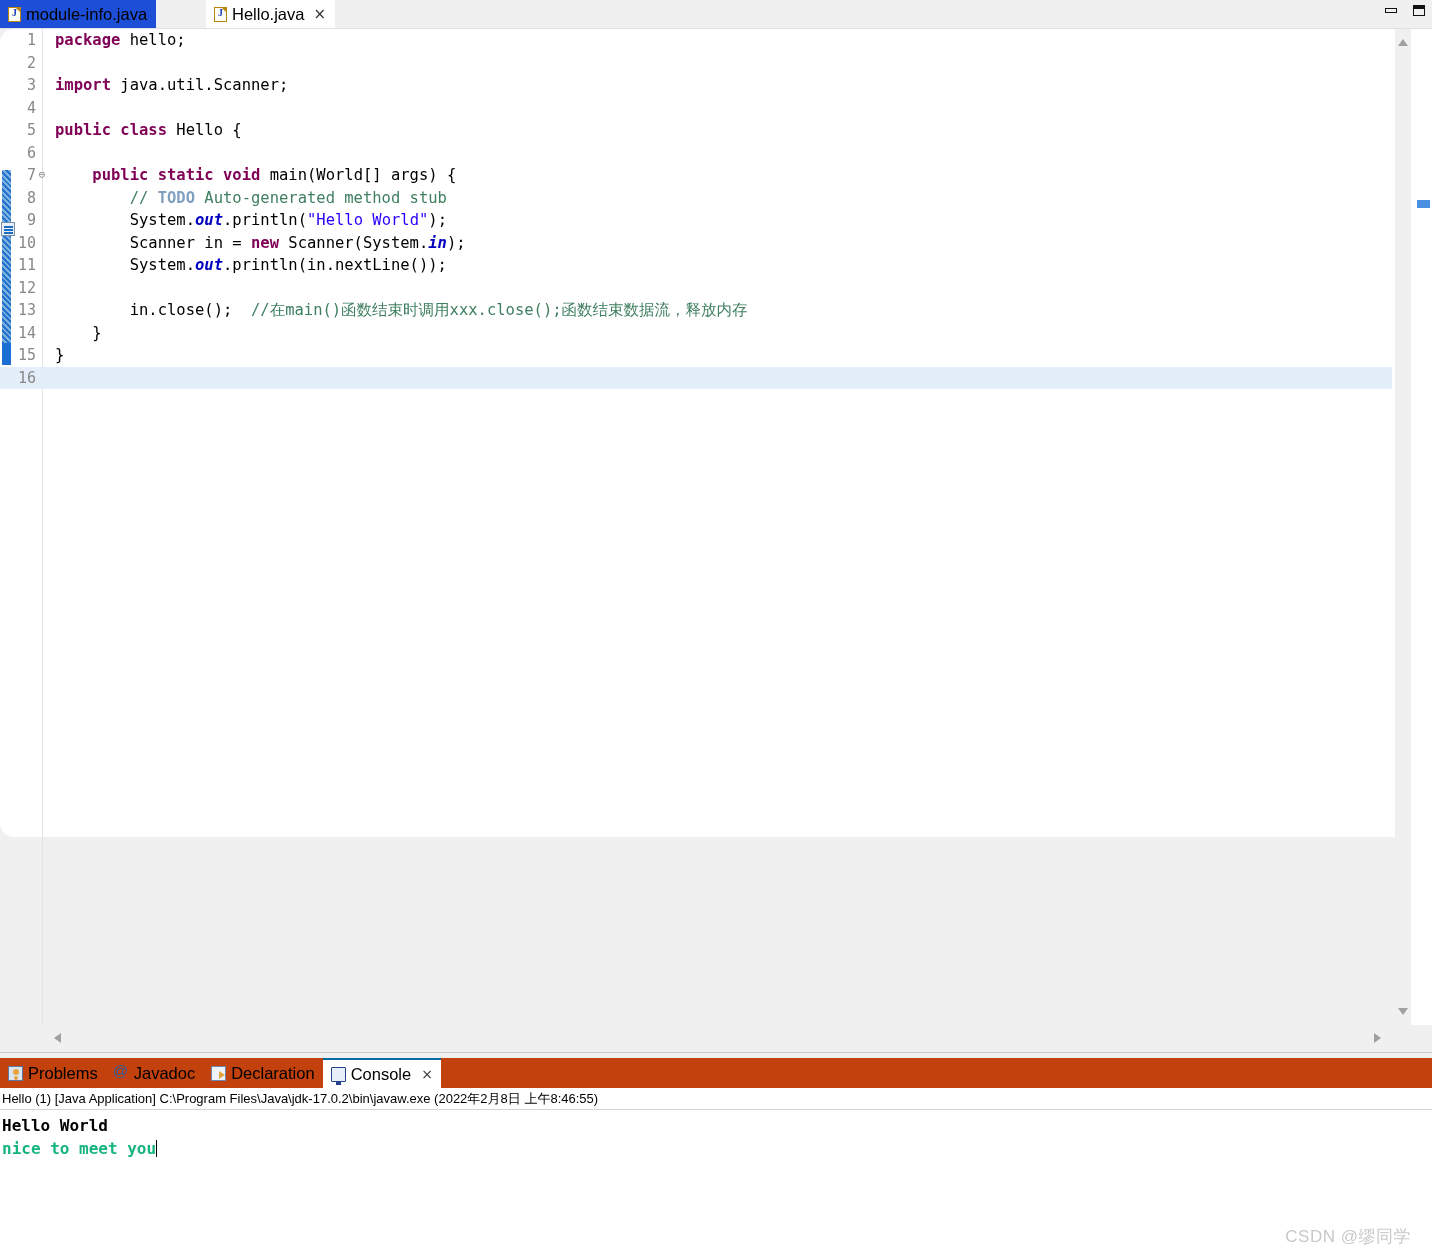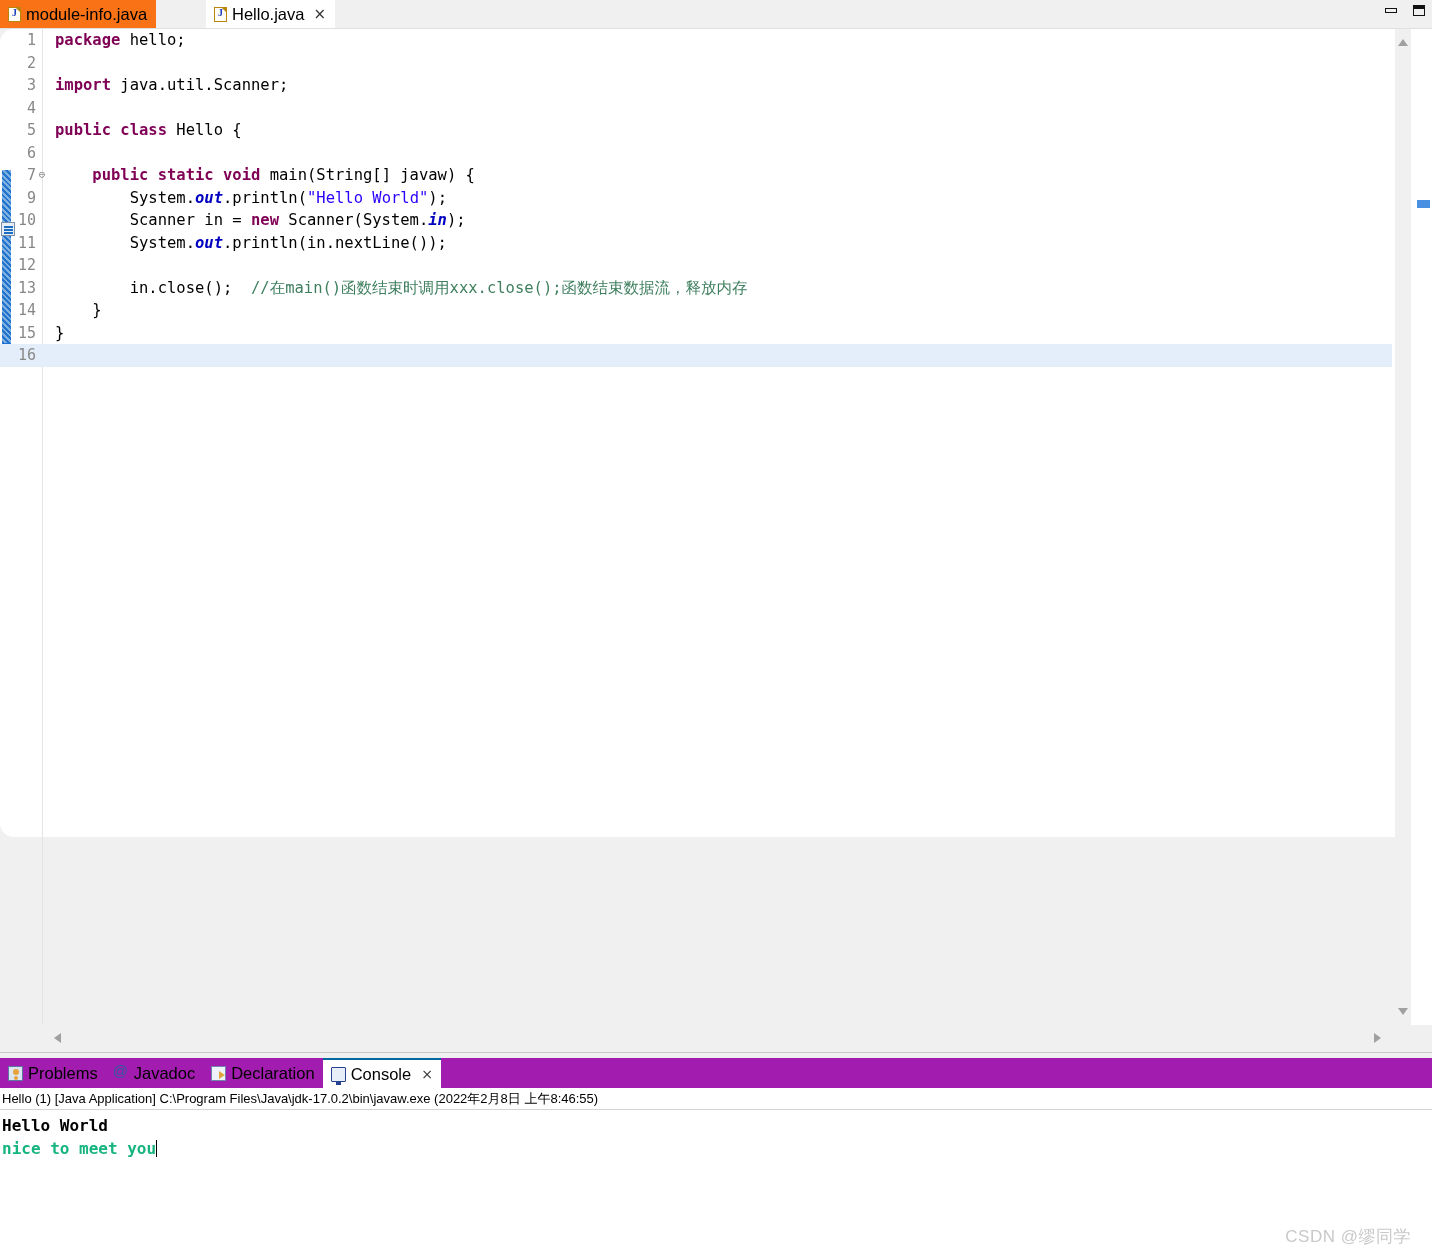--- a/index.html
+++ b/index.html
@@ -17,21 +17,21 @@
     position: absolute; left: 0; top: 0; width: 1432px; height: 29px;
     background: #f0f0f0;
   }
   .tab {
     position: absolute; top: 0; height: 29px;
     display: flex; align-items: center; gap: 5px;
     padding: 0 9px 0 8px;
     font-size: 16.5px; color: #000;
     white-space: nowrap;
   }
-  .tab.inactive { background: #f97316; }
+  .tab.inactive { background: #1d4ed8; }
   .tab.active { background: #ffffff; }
   .tab-close {
     font-size: 15px; color: #333; margin-left: 4px; line-height: 1;
     font-family: "DejaVu Sans", sans-serif;
   }
   .java-icon {
     width: 13px; height: 15px; position: relative; flex: 0 0 auto;
     background: #fdfdf5; border: 1px solid #b8860b;
   }
   .java-icon::after {
@@ -120,21 +120,21 @@
   }
   .hscroll .arrow-l, .hscroll .arrow-r {
     position: absolute; top: 6px; width: 0; height: 0;
     border-top: 5px solid transparent; border-bottom: 5px solid transparent;
   }
   .hscroll .arrow-l { left: 10px; border-right: 7px solid #a0a0a0; }
   .hscroll .arrow-r { right: 10px; border-left: 7px solid #a0a0a0; }
   .hsep { position: absolute; left: 0; top: 1052px; width: 1432px; height: 1px; background: #c8c8c8; }
 
   
-  .bottom { position: absolute; left: 0; top: 1058px; width: 1432px; height: 200px; background: #a21caf; }
+  .bottom { position: absolute; left: 0; top: 1058px; width: 1432px; height: 200px; background: #c2410c; }
   .vtabs { position: absolute; left: 0; top: 0; height: 30px; display: flex; align-items: stretch; }
   .vtab {
     display: flex; align-items: center; gap: 5px; padding: 0 8px;
     font-size: 16.5px; color: #000; white-space: nowrap;
   }
   .vtab.active { background: #ffffff; border-top: 2px solid #0369a1; }
   .vtab .vt-close { margin-left: 5px; font-size: 14px; color: #333; font-family: "DejaVu Sans", sans-serif; }
 
   .ic { width: 15px; height: 15px; position: relative; flex: 0 0 auto; }
   .ic-problems { background: #dce6f2; border: 1px solid #5c78a0; }
@@ -214,21 +214,22 @@
     <div class="change-bar-sel"></div>
     <div class="todo-icon"></div>
     <div class="gutter-sep"></div>
     <div class="code-area" id="code-area">
         <div class="line"><span class="lnum">1</span><span class="fold"></span><span class="ctext"><span class="kw">package</span><span class="plain"> hello;</span></span></div>
         <div class="line"><span class="lnum">2</span><span class="fold"></span><span class="ctext"></span></div>
         <div class="line"><span class="lnum">3</span><span class="fold"></span><span class="ctext"><span class="kw">import</span><span class="plain"> java.util.Scanner;</span></span></div>
         <div class="line"><span class="lnum">4</span><span class="fold"></span><span class="ctext"></span></div>
         <div class="line"><span class="lnum">5</span><span class="fold"></span><span class="ctext"><span class="kw">public class</span><span class="plain"> Hello {</span></span></div>
         <div class="line"><span class="lnum">6</span><span class="fold"></span><span class="ctext"></span></div>
-        <div class="line"><span class="lnum">7</span><span class="fold">⊖</span><span class="ctext"><span class="plain">    </span><span class="kw">public static void</span><span class="plain"> main(String[] javaw) {</span></span></div>
+        <div class="line"><span class="lnum">7</span><span class="fold">⊖</span><span class="ctext"><span class="plain">    </span><span class="kw">public static void</span><span class="plain"> main(World[] args) {</span></span></div>
+        <div class="line"><span class="lnum">8</span><span class="fold"></span><span class="ctext"><span class="plain">        </span><span class="cmt">// </span><span class="todo">TODO</span><span class="cmt"> Auto-generated method stub</span></span></div>
         <div class="line"><span class="lnum">9</span><span class="fold"></span><span class="ctext"><span class="plain">        System.</span><span class="fld">out</span><span class="plain">.println(</span><span class="str">"Hello World"</span><span class="plain">);</span></span></div>
         <div class="line"><span class="lnum">10</span><span class="fold"></span><span class="ctext"><span class="plain">        Scanner in = </span><span class="kw">new</span><span class="plain"> Scanner(System.</span><span class="fld">in</span><span class="plain">);</span></span></div>
         <div class="line"><span class="lnum">11</span><span class="fold"></span><span class="ctext"><span class="plain">        System.</span><span class="fld">out</span><span class="plain">.println(in.nextLine());</span></span></div>
         <div class="line"><span class="lnum">12</span><span class="fold"></span><span class="ctext"></span></div>
         <div class="line"><span class="lnum">13</span><span class="fold"></span><span class="ctext"><span class="plain">        in.close();  </span><span class="cmt">//在main()函数结束时调用xxx.close();函数结束数据流，释放内存</span></span></div>
         <div class="line"><span class="lnum">14</span><span class="fold"></span><span class="ctext"><span class="plain">    }</span></span></div>
         <div class="line"><span class="lnum">15</span><span class="fold"></span><span class="ctext"><span class="plain">}</span></span></div>
         <div class="line current"><span class="lnum">16</span><span class="fold"></span><span class="ctext"></span></div>
       </div>
   </div>

